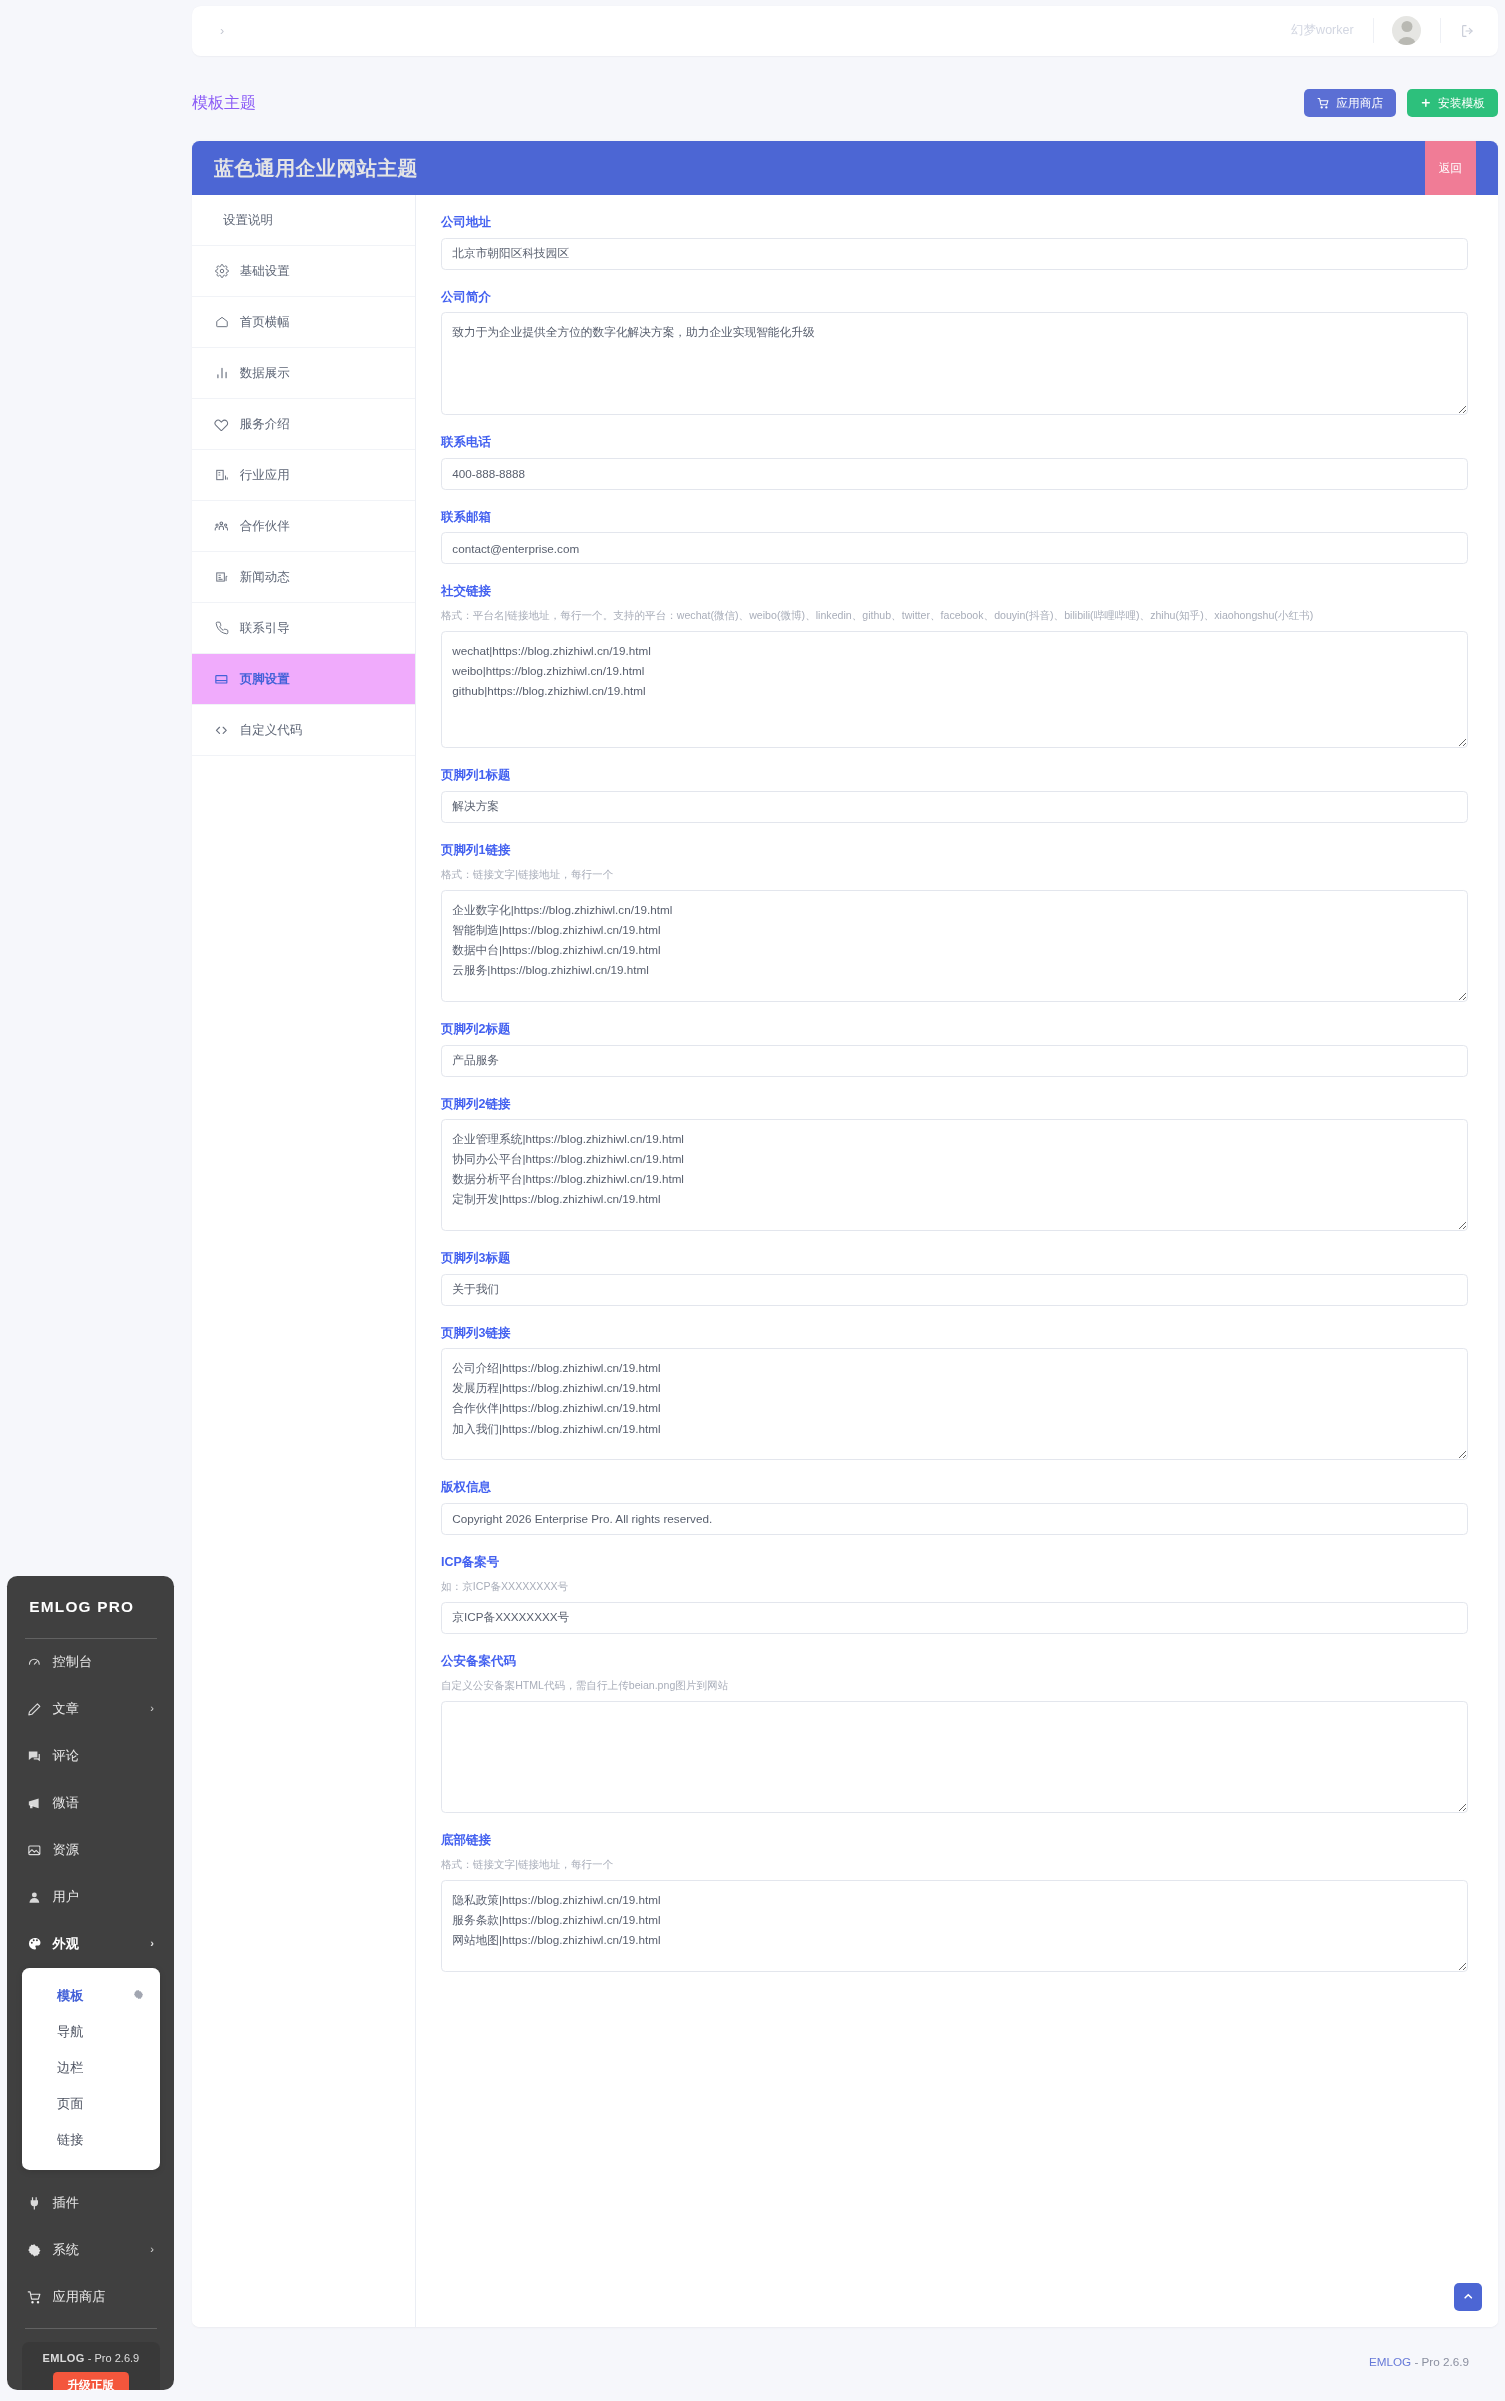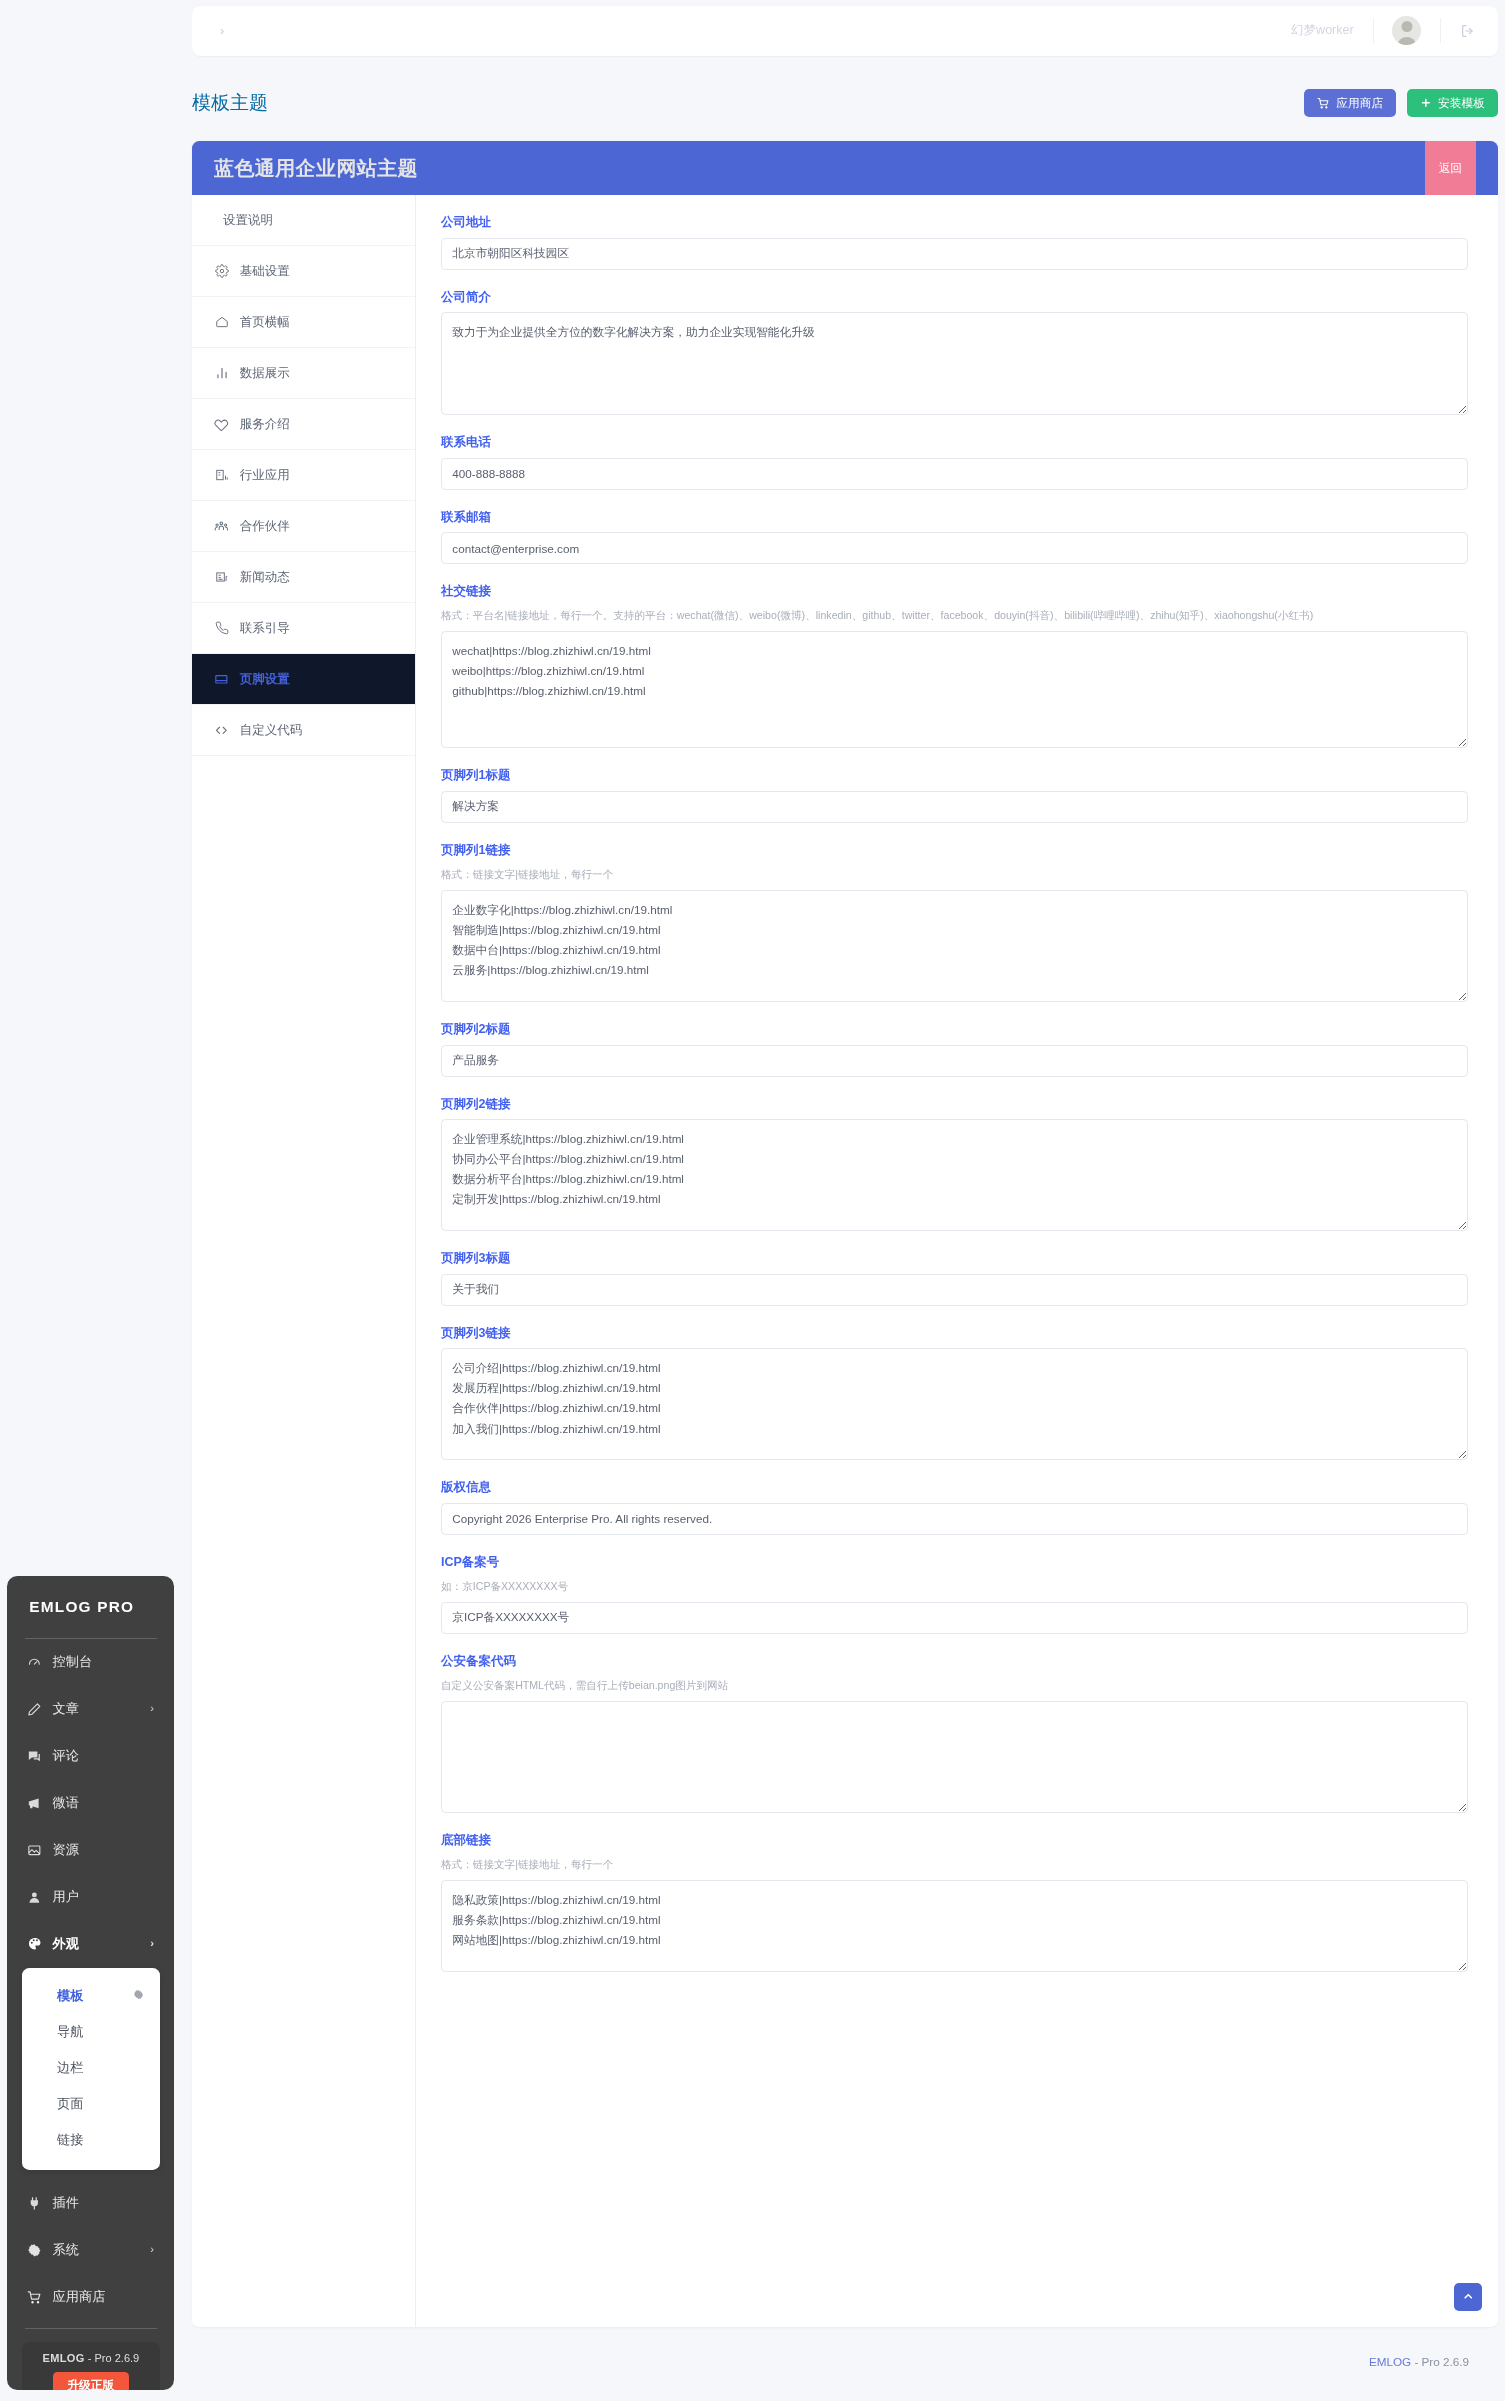--- a/index.html
+++ b/index.html
@@ -66,22 +66,22 @@
   .logout-icon svg { display: block; }
 
   
   .page-head {
     position: absolute;
     left: 192px; top: 81px;
     width: 1306px; height: 44px;
     display: flex; align-items: center;
   }
   .page-title {
-    font-size: 19px;
-    color: #0369a1;
+    font-size: 16px;
+    color: #8b5cf6;
     font-weight: 400;
   }
   .page-actions { margin-left: auto; display: flex; gap: 10.3px; }
   .btn {
     display: inline-flex; align-items: center; gap: 6.6px;
     height: 28px; padding: 0 13.2px;
     border-radius: 5.1px;
     font-size: 11.7px; color: #fff;
     border: none; cursor: pointer;
     white-space: nowrap;
@@ -136,21 +136,21 @@
     display: flex; align-items: center;
     padding-left: 22px;
     gap: 10.3px;
     font-size: 12.5px;
     color: #5d6575;
     border-bottom: 0.7px solid #f1f3f7;
     cursor: pointer;
   }
   .nav-item.plain { padding-left: 31px; }
   .nav-item.active {
-    background: #0f172a;
+    background: #f0abfc;
     color: #4361d8;
     font-weight: 600;
   }
   .nav-item .ico { width: 15.4px; height: 15.4px; display: flex; align-items: center; justify-content: center; }
   .nav-item .ico svg { display: block; }
 
   
   .form-area {
     flex: 1 1 auto;
     padding: 19px 25px 29px 25px;

